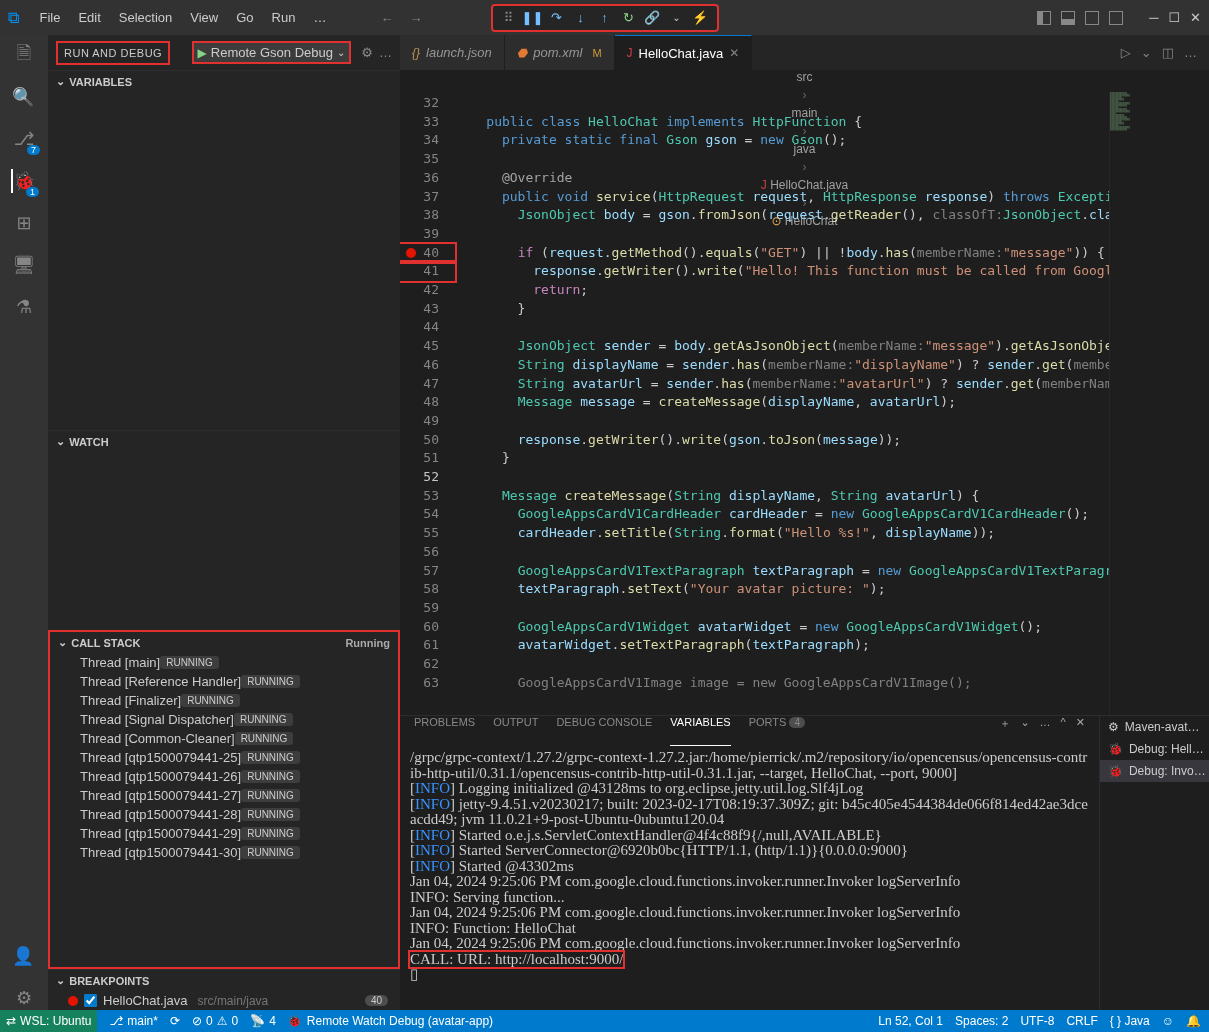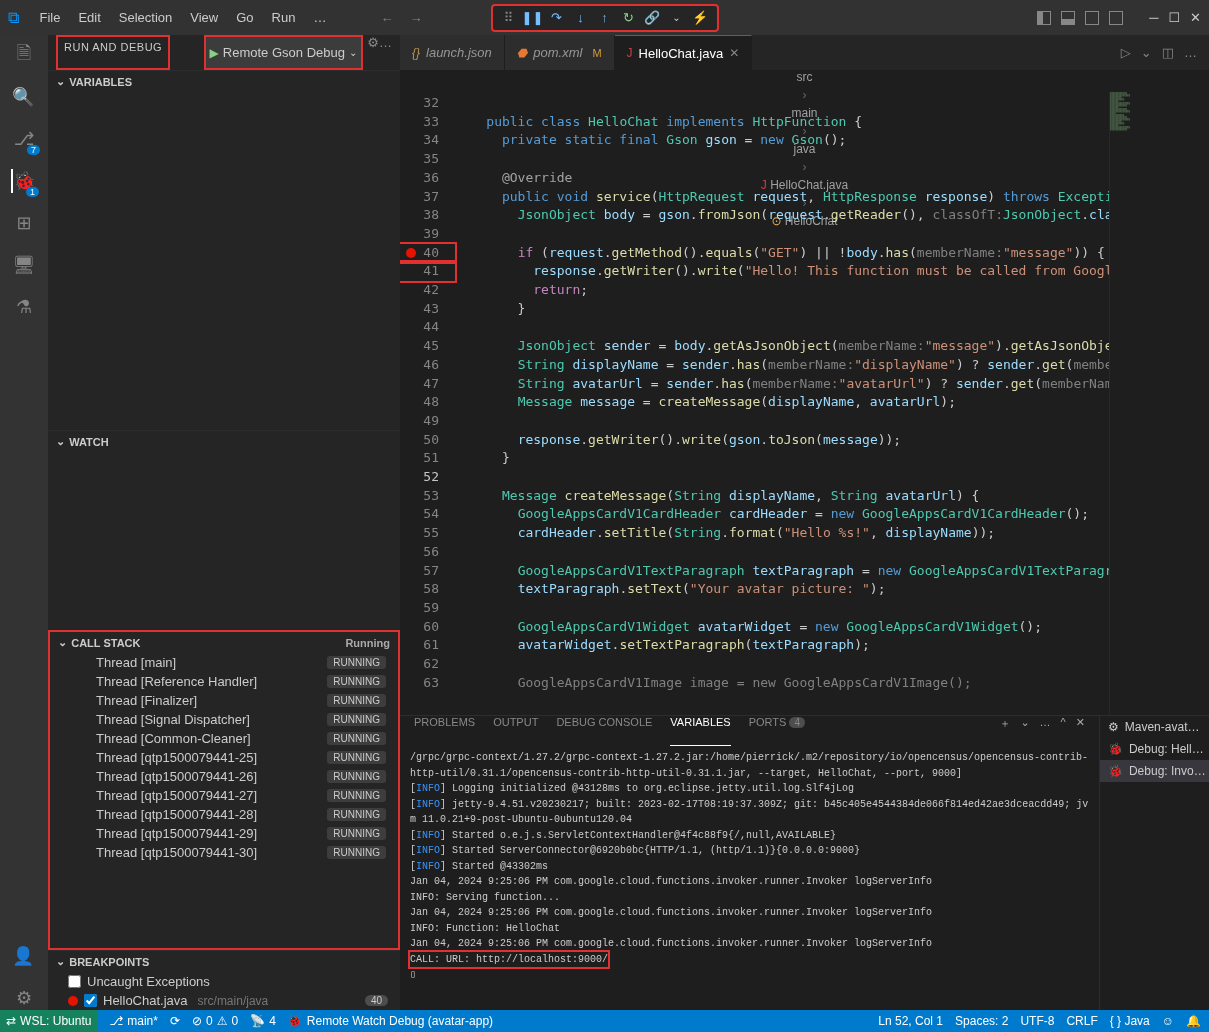--- a/index.html
+++ b/index.html
@@ -26,31 +26,31 @@
 .nav-arrows{display:flex;gap:16px;margin-left:40px;color:#888}
 
 .main { flex: 1; display: flex; min-height: 0; }
 .activity-bar { width: 48px; background: #333333; display: flex; flex-direction: column; align-items: center; padding-top: 8px; gap: 18px; }
 .activity-bar .ab-ico { width: 24px; height: 24px; color: #858585; cursor: pointer; display:flex;align-items:center;justify-content:center;font-size:18px; position:relative; }
 .activity-bar .ab-ico.active { color: #fff; border-left: 2px solid #fff; margin-left:-2px; padding-left:2px; }
 .activity-bar .ab-ico .badge { position:absolute; bottom:-4px; right:-4px; background:#007acc; color:#fff; border-radius:8px; font-size:9px; padding:0 4px; }
 .activity-bar .spacer { flex:1; }
 
 .sidebar { width: 352px; background: #252526; display: flex; flex-direction: column; }
-.sb-header { height: 35px; display: flex; padding: 0 8px; }
+.sb-header { height: 35px; display: flex; align-items: center; padding: 0 8px; gap: 6px; }
 .sb-title { font-size: 11px; letter-spacing: .5px; color:#ccc; border:2px solid #e03030; padding:4px 6px; }
 .launch-sel { margin-left:auto; display:flex; align-items:center; gap:4px; border:2px solid #e03030; padding:2px 4px; background:#3c3c3c; }
 .launch-sel .play{color:#89d185;font-size:12px}
 .sb-section { border-top:1px solid #2d2d2d; }
 .sb-sec-hdr { display:flex; align-items:center; padding:4px 8px; font-size:11px; font-weight:600; gap:4px; cursor:pointer; }
 .sb-sec-body { flex:1; overflow:auto; font-size:13px; }
 .sec-variables { height: 360px; }
 .sec-watch { height: 200px; }
 .sec-callstack { flex:1; border:2px solid #e03030; }
-.cs-row { display:flex; align-items:center; padding:2px 12px 2px 46px; justify-content:space-between; cursor:pointer; }
+.cs-row { display:flex; align-items:center; padding:2px 12px 2px 30px; cursor:pointer; }
 .cs-badge { background:#3d3d3d; color:#ccc; font-size:10px; padding:1px 6px; border-radius:3px; }
 .cs-hdr-right { margin-left:auto; font-size:11px; color:#aaa; }
 .bp-row { display:flex; align-items:center; gap:6px; padding:2px 12px 2px 20px; }
 .bp-row input[type=checkbox]{accent-color:#007acc;}
 .bp-dot{width:10px;height:10px;border-radius:50%;background:#e51400;}
 .bp-count{background:#4d4d4d;border-radius:8px;padding:0 6px;font-size:10px;margin-left:auto}
 
 .editor-area { flex:1; display:flex; flex-direction:column; min-width:0; background:#1e1e1e; }
 .tabs { height:35px; background:#252526; display:flex; align-items:stretch; }
 .tab { display:flex; align-items:center; gap:6px; padding:0 12px; background:#2d2d2d; color:#969696; cursor:pointer; border-right:1px solid #1e1e1e; font-style:italic; }
@@ -71,21 +71,21 @@
 .minimap{width:100px;background:#1e1e1e;border-left:1px solid #2d2d2d;opacity:.6;font-size:2px;line-height:2px;color:#5a7a5a;white-space:pre;overflow:hidden}
 .tk-k{color:#569cd6}.tk-c{color:#4ec9b0}.tk-s{color:#ce9178}.tk-m{color:#dcdcaa}.tk-p{color:#808080}.tk-a{color:#c586c0}.tk-v{color:#9cdcfe}.tk-an{color:#a3a3a3}
 
 .panel { height:295px; border-top:1px solid #2d2d2d; display:flex; }
 .terminal{flex:1;display:flex;flex-direction:column}
 .panel-tabs { height:30px; display:flex; gap:18px; padding:0 14px; font-size:11px; color:#888; }
 .panel-tabs .pt{cursor:pointer}
 .panel-tabs .pt.active{color:#fff;border-bottom:1px solid #fff;padding-bottom:4px}
 .panel-tabs .pcount{background:#4d4d4d;border-radius:8px;padding:0 5px;font-size:10px}
 .panel-tabs .pright{margin-left:auto;display:flex;gap:10px;color:#aaa}
-.term-body { flex:1; font-family:Liberation Mono, monospace; font-size:10px; line-height:15.5px; padding:4px 10px; overflow:hidden; color:#ccc; white-space:pre-wrap; word-break:break-all;}
+.term-body { flex:1; font-family:Liberation Serif, serif; font-size:15px; line-height:15.5px; padding:4px 10px; overflow:hidden; color:#ccc; white-space:pre-wrap; word-break:break-all;}
 .term-body .info{color:#3794ff}
 .term-body .hl{outline:2px solid #e03030;display:inline-block}
 .term-list{width:110px;border-left:1px solid #2d2d2d;font-size:12px}
 .term-list .tl{padding:4px 8px;display:flex;gap:6px;align-items:center;cursor:pointer;white-space:nowrap;overflow:hidden}
 .term-list .tl.sel{background:#37373d}
 
 .status-bar { height:22px; background:#007acc; color:#fff; display:flex; align-items:center; font-size:12px; padding:0 8px; gap:12px; }
 .status-bar .sb{display:flex;align-items:center;gap:4px;cursor:pointer}
 .status-bar .grow{flex:1}
 </style>
@@ -219,24 +219,20 @@
           <div class="cs-row">
             <span>Thread [qtp1500079441-30]</span>
             <span class="cs-badge">RUNNING</span>
           </div>
         </div>
     </div>
     <div class="sb-section">
       <div class="sb-sec-hdr">
           <span>⌄</span>
           <span>BREAKPOINTS</span>
-        </div>
-      <div class="bp-row">
-          <input type="checkbox" style="">
-          <span>Uncaught Exceptions</span>
         </div>
       <div class="bp-row">
           <span class="bp-dot"></span>
           <input type="checkbox" checked="" style="">
           <span>HelloChat.java</span>
           <span style="color:#777;font-size:12px;margin-left:4px">src/main/java</span>
           <span class="bp-count">40</span>
         </div>
     </div>
   </div>

